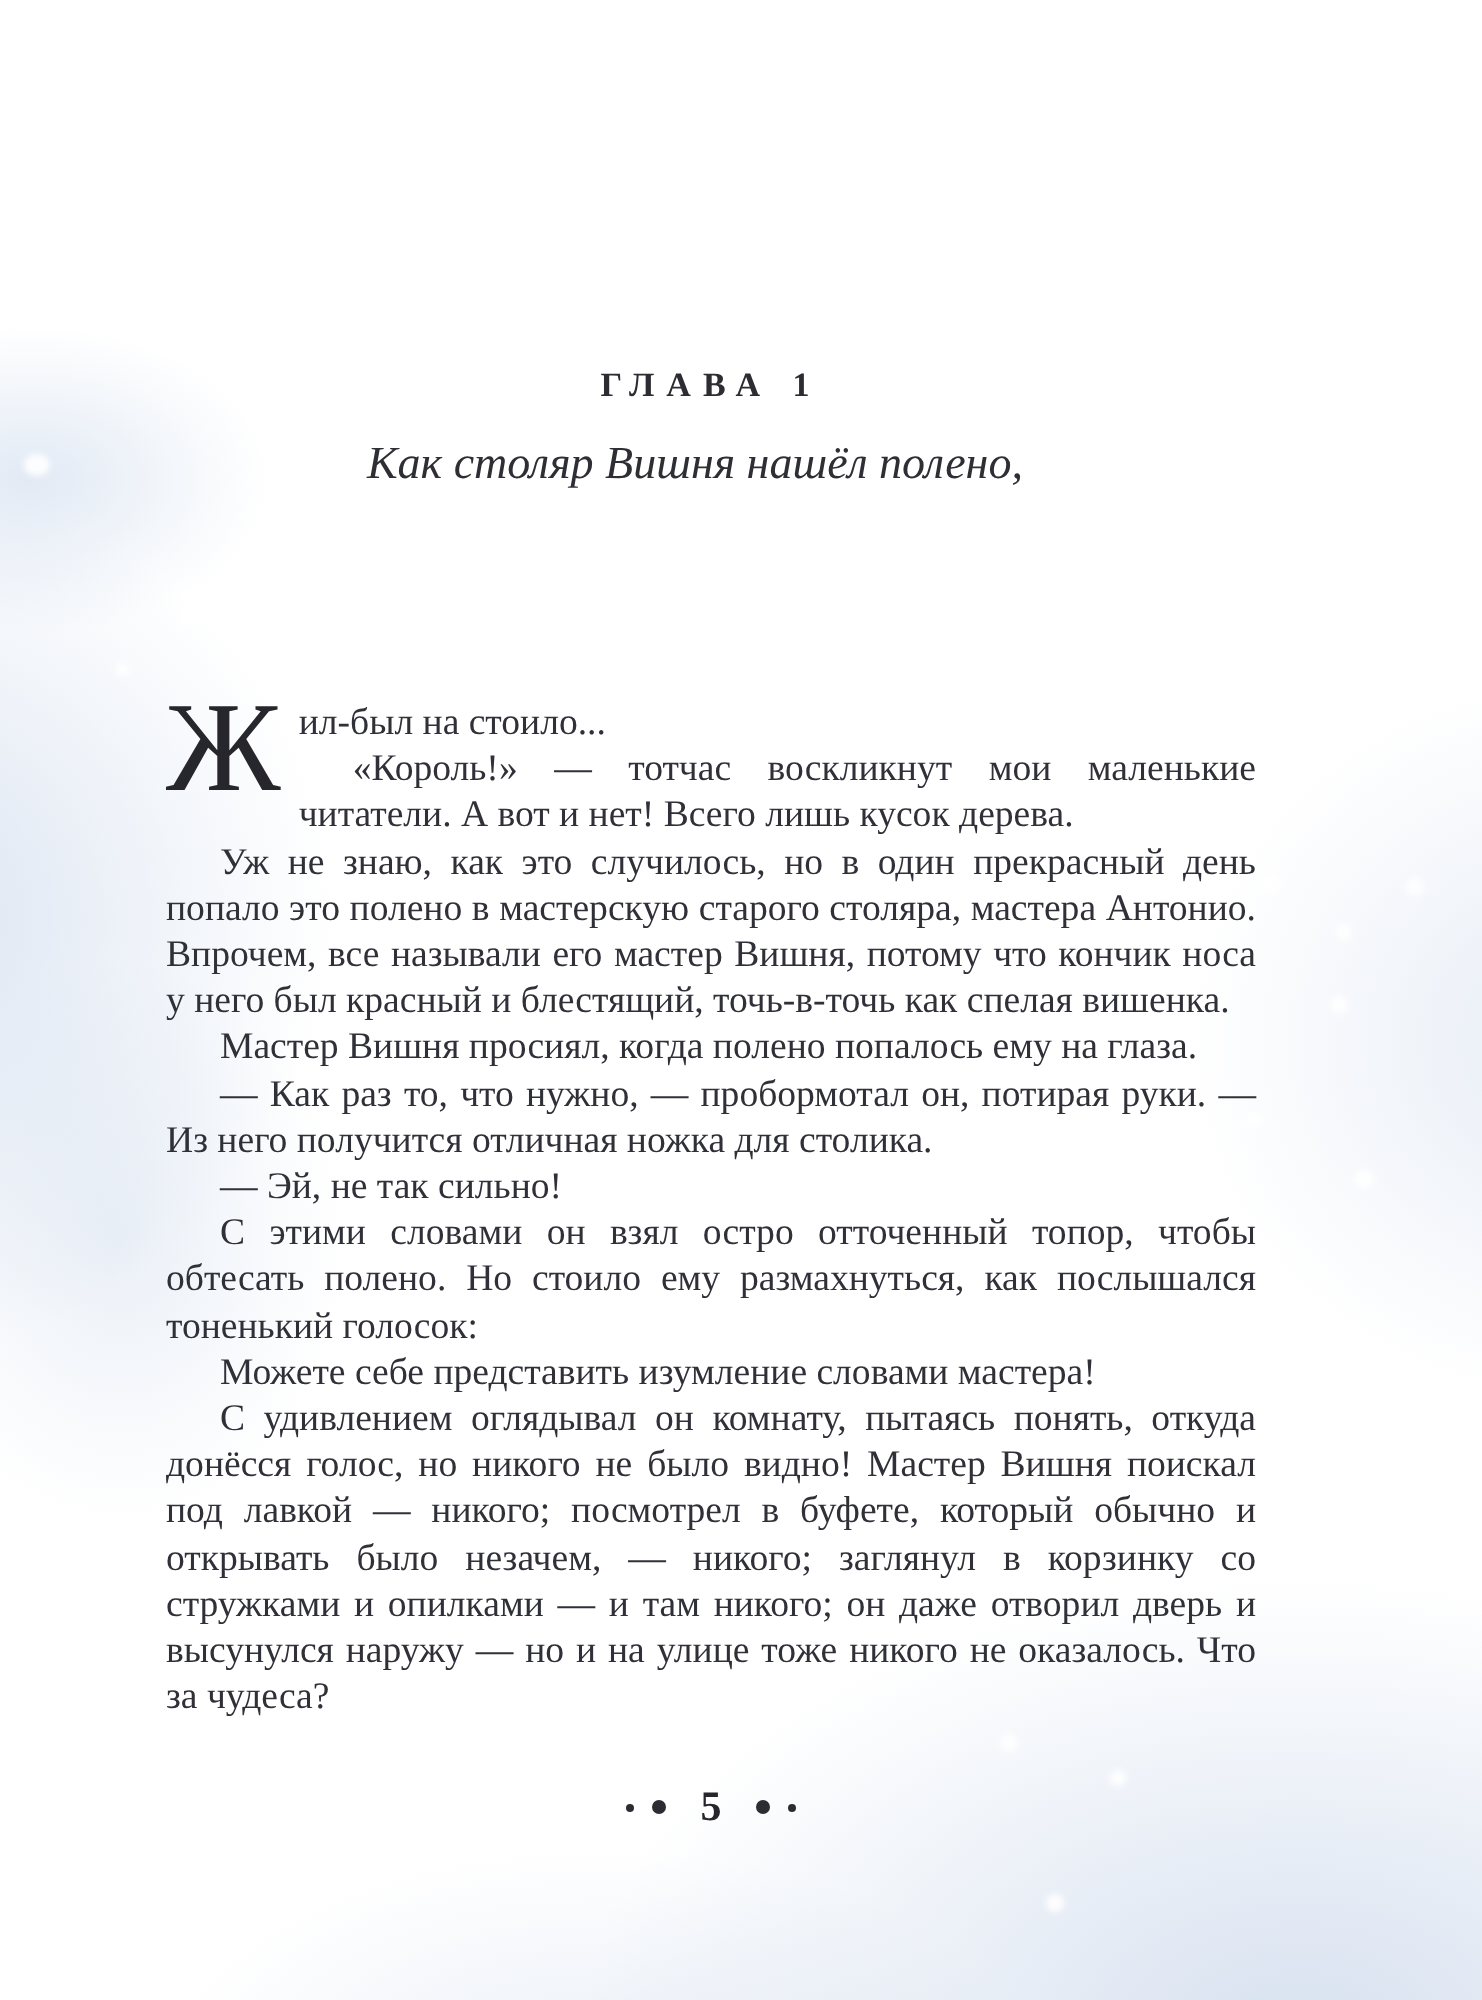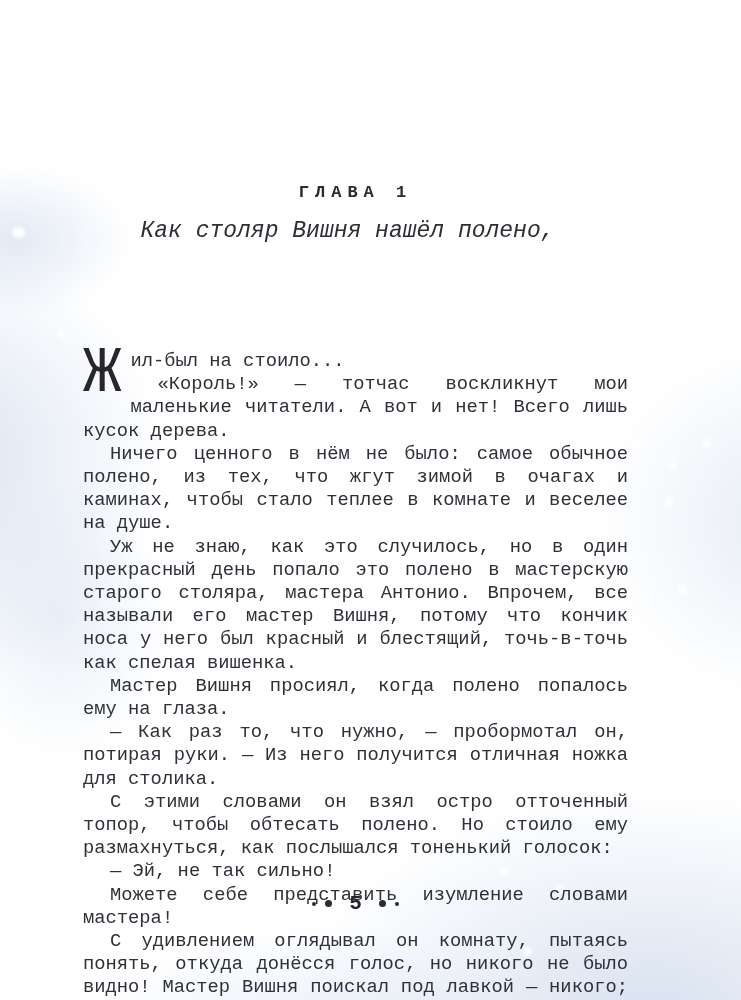--- a/index.html
+++ b/index.html
@@ -13,21 +13,21 @@
     height: 1000px;
     overflow: hidden;
     background-color: #ffffff;
     background-image:
       radial-gradient(ellipse 300px 300px at -50px 460px, rgba(199,213,234,0.65), rgba(199,213,234,0) 72%),
       radial-gradient(ellipse 170px 110px at 15px 240px, rgba(202,216,236,0.55), rgba(202,216,236,0) 70%),
       radial-gradient(ellipse 160px 200px at 60px 620px, rgba(204,217,236,0.40), rgba(204,217,236,0) 70%),
       radial-gradient(ellipse 270px 250px at 790px 520px, rgba(205,217,236,0.50), rgba(205,217,236,0) 72%),
       radial-gradient(ellipse 500px 320px at 650px 1020px, rgba(198,212,233,0.70), rgba(198,212,233,0) 72%),
       radial-gradient(ellipse 320px 180px at 300px 1050px, rgba(205,217,236,0.45), rgba(205,217,236,0) 70%);
-    font-family: Liberation Mono, monospace;
+    font-family: Liberation Serif, serif;
     color: #303039;
   }
   .flake {
     position: absolute;
     background: #ffffff;
     border-radius: 50%;
     filter: blur(1.6px);
     opacity: 0.9;
   }
   .f1  { left: 12px;  top: 227px; width: 13px; height: 11px; }
@@ -144,26 +144,25 @@
 
   <div class="chapter-label">ГЛАВА 1</div>
 
   <div class="book-title">
     <div>Как столяр Вишня нашёл полено,</div>
   </div>
 
   <div class="body-text">
     <p class="p-opening"><span class="dropcap">Ж</span><span>ил-был на стоило...</span></p>
     <p>«Король!» — тотчас воскликнут мои маленькие читатели. А вот и нет! Всего лишь кусок дерева.</p>
-    <p>Ничего ценного в нём не было: самое обычное полено, из тех, что жгут зимой в очагах и каминах, чтобы стало теплее в комнате и веселее на душе.</p>
     <p>Уж не знаю, как это случилось, но в один прекрасный день попало это полено в мастерскую старого столяра, мастера Антонио. Впрочем, все называли его мастер Вишня, потому что кончик носа у него был красный и блестящий, точь-в-точь как спелая вишенка.</p>
     <p>Мастер Вишня просиял, когда полено попалось ему на глаза.</p>
     <p>— Как раз то, что нужно, — пробормотал он, потирая руки. — Из него получится отличная ножка для столика.</p>
+    <p>— Эй, не так сильно!</p>
     <p>С этими словами он взял остро отточенный топор, чтобы обтесать полено. Но стоило ему размахнуться, как послышался тоненький голосок:</p>
-    <p>— Эй, не так сильно!</p>
     <p>Можете себе представить изумление словами мастера!</p>
     <p>С удивлением оглядывал он комнату, пытаясь понять, откуда донёсся голос, но никого не было видно! Мастер Вишня поискал под лавкой — никого; посмотрел в буфете, который обычно и открывать было незачем, — никого; заглянул в корзинку со стружками и опилками — и там никого; он даже отворил дверь и высунулся наружу — но и на улице тоже никого не оказалось. Что за чудеса?</p>
   </div>
 
   <div class="footer">
     <span class="dot dot-sm dot-gap-l1"></span>
     <span class="dot dot-lg dot-gap-l2"></span>
     <span class="page-number">5</span>
     <span class="dot dot-lg dot-gap-r1"></span>
     <span class="dot dot-sm dot-gap-r2"></span>

